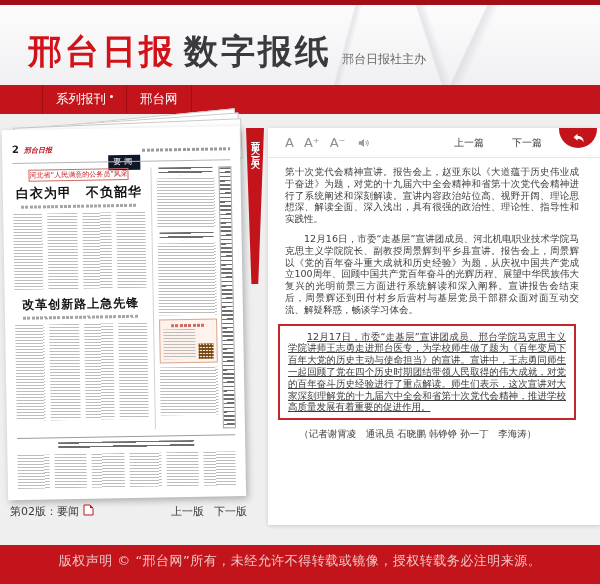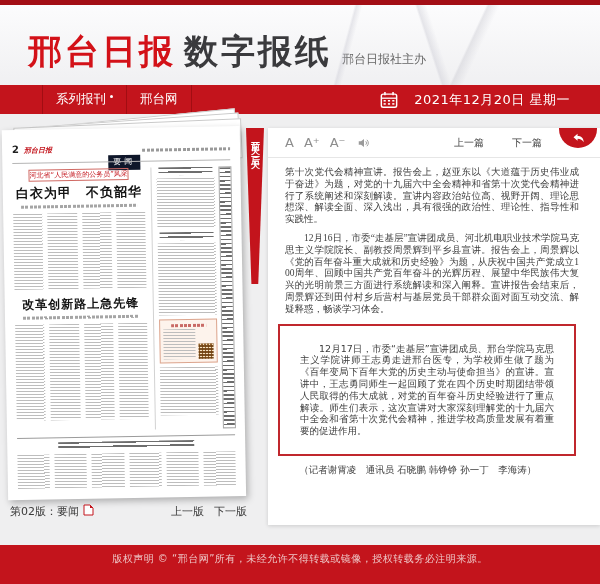--- a/index.html
+++ b/index.html
@@ -107,66 +107,47 @@
   .fs-btn { font-size:13px; color:#8d8d8d; cursor:pointer; line-height:1; }
   .spk { display:flex; align-items:center; cursor:pointer; margin-left:2px; }
   .art-nav { margin-left:auto; display:flex; gap:28px; margin-right:48px; }
   .art-nav span { font-size:10px; color:#3f3f3f; cursor:pointer; }
   .back-btn { position:absolute; top:0; right:3px; width:38px; height:20px; background:#c3141c;
               border-radius:0 0 19px 19px; display:flex; align-items:center; justify-content:center; cursor:pointer; }
 
   .article { padding:8px 21px 0 17px; font-size:9.5px; line-height:11.8px; color:#3d3d3d;
              text-align:justify; word-break:break-all; }
   .article p { margin-bottom:8px; }
-  .article p.indent { text-indent:2em;font-family:Liberation Serif, serif; }
+  .article p.indent { text-indent:2em; }
   .hi-box { border:2px solid #c0272d; margin:2px 3px 0 -7px; padding:5px 8px; }
-  .hi-box p { margin:12px; text-indent:2em; }
+  .hi-box p { margin:0; text-indent:2em;text-decoration:underline; }
   .byline { margin-top:8px; text-indent:1.5em; }
 
   
   .footer { position:absolute; left:0; right:0; bottom:0; height:39px; background:#c3141c;
-            color:#eec6c6; font-size:10px; text-align:center; padding-top:7px; letter-spacing:.5px; }
+            color:#eec6c6; font-size:13px; text-align:center; padding-top:7px; letter-spacing:.5px; }
 </style>
 </head>
 <body>
 
 <div class="top-strip"></div>
 
 <div class="header">
   <div class="brand">
     <span class="brand-primary">邢台日报</span><span class="brand-secondary">数字报纸</span><span class="brand-tagline">邢台日报社主办</span>
   </div>
 </div>
 
 <div class="navbar">
   <div class="nav-item">
     <span>系列报刊</span>
     <span class="dot-caret"></span>
   </div>
   <div class="nav-item">
     <span>邢台网</span>
-  </div>
-  <div class="nav-right">
-    <span style="display:flex;">
-      <svg width="18" height="18" viewBox="0 0 20 20">
-        <rect x="1.5" y="3.5" width="17" height="14.5" rx="2" fill="none" stroke="#fff" stroke-width="1.6"></rect>
-        <line x1="1.5" y1="8" x2="18.5" y2="8" stroke="#fff" stroke-width="1.4"></line>
-        <line x1="5.5" y1="1.2" x2="5.5" y2="4.8" stroke="#fff" stroke-width="1.7"></line>
-        <line x1="14.5" y1="1.2" x2="14.5" y2="4.8" stroke="#fff" stroke-width="1.7"></line>
-        <g fill="#fff">
-          <rect x="4" y="10" width="2.4" height="1.7"></rect>
-            <rect x="8.8" y="10" width="2.4" height="1.7"></rect>
-            <rect x="13.6" y="10" width="2.4" height="1.7"></rect>
-          <rect x="4" y="13.5" width="2.4" height="1.7"></rect>
-            <rect x="8.8" y="13.5" width="2.4" height="1.7"></rect>
-            <rect x="13.6" y="13.5" width="2.4" height="1.7"></rect>
-        </g>
-      </svg>
-    </span>
-    <span class="nav-date">2021年12月20日 星期一</span>
   </div>
 </div>
 
 <div class="stack">
   <div class="sheet sheet3"></div>
   <div class="sheet sheet2"></div>
   <div class="sheet sheet1"></div>
   <div class="page">
     <div class="pg-top">
       <span class="pg-num">2</span>

